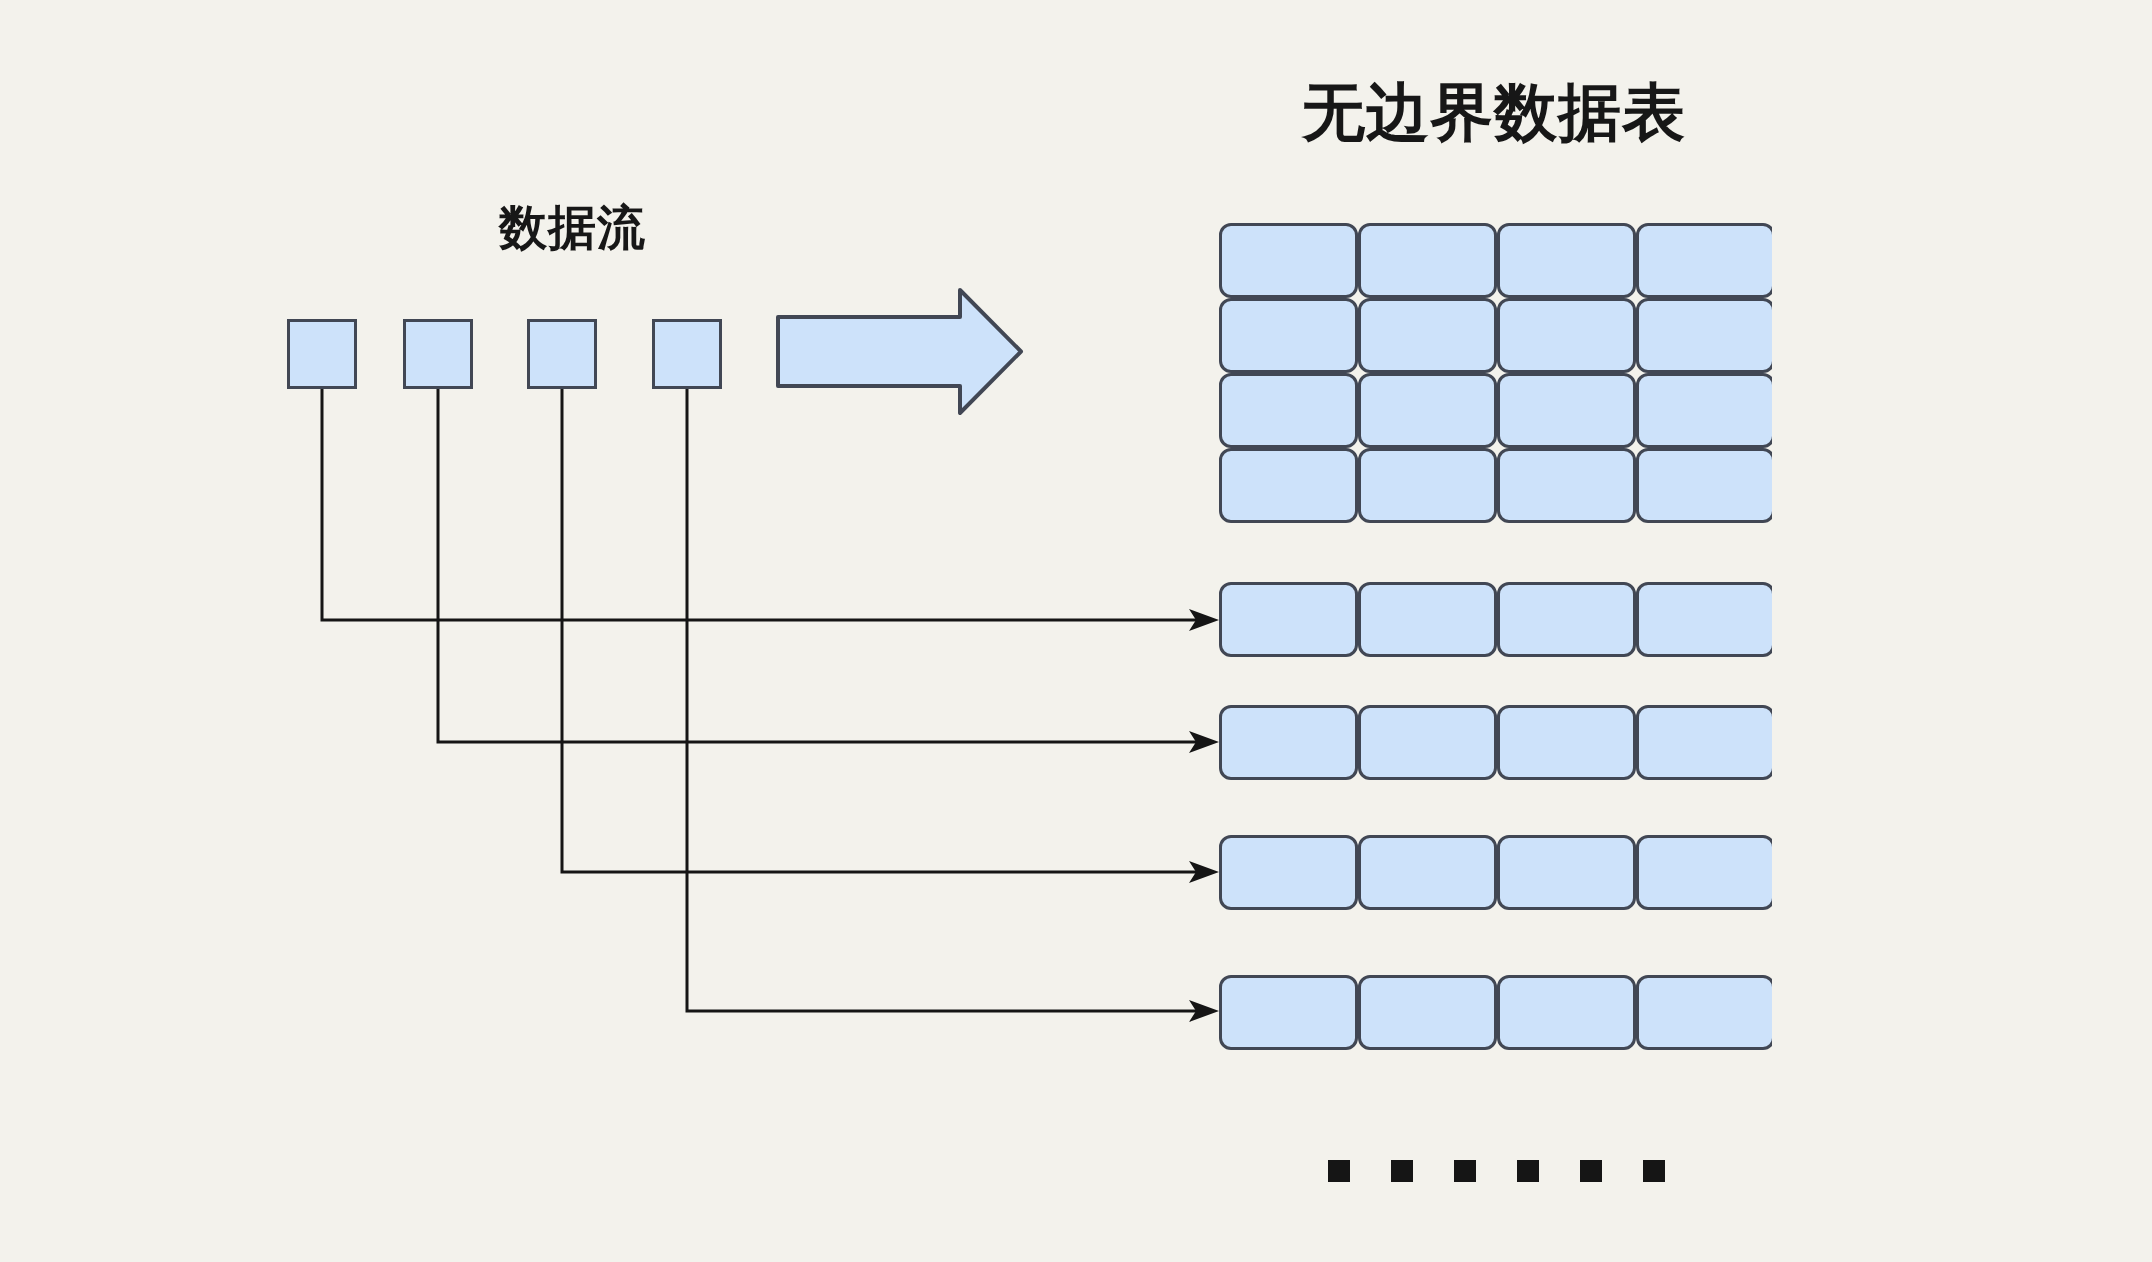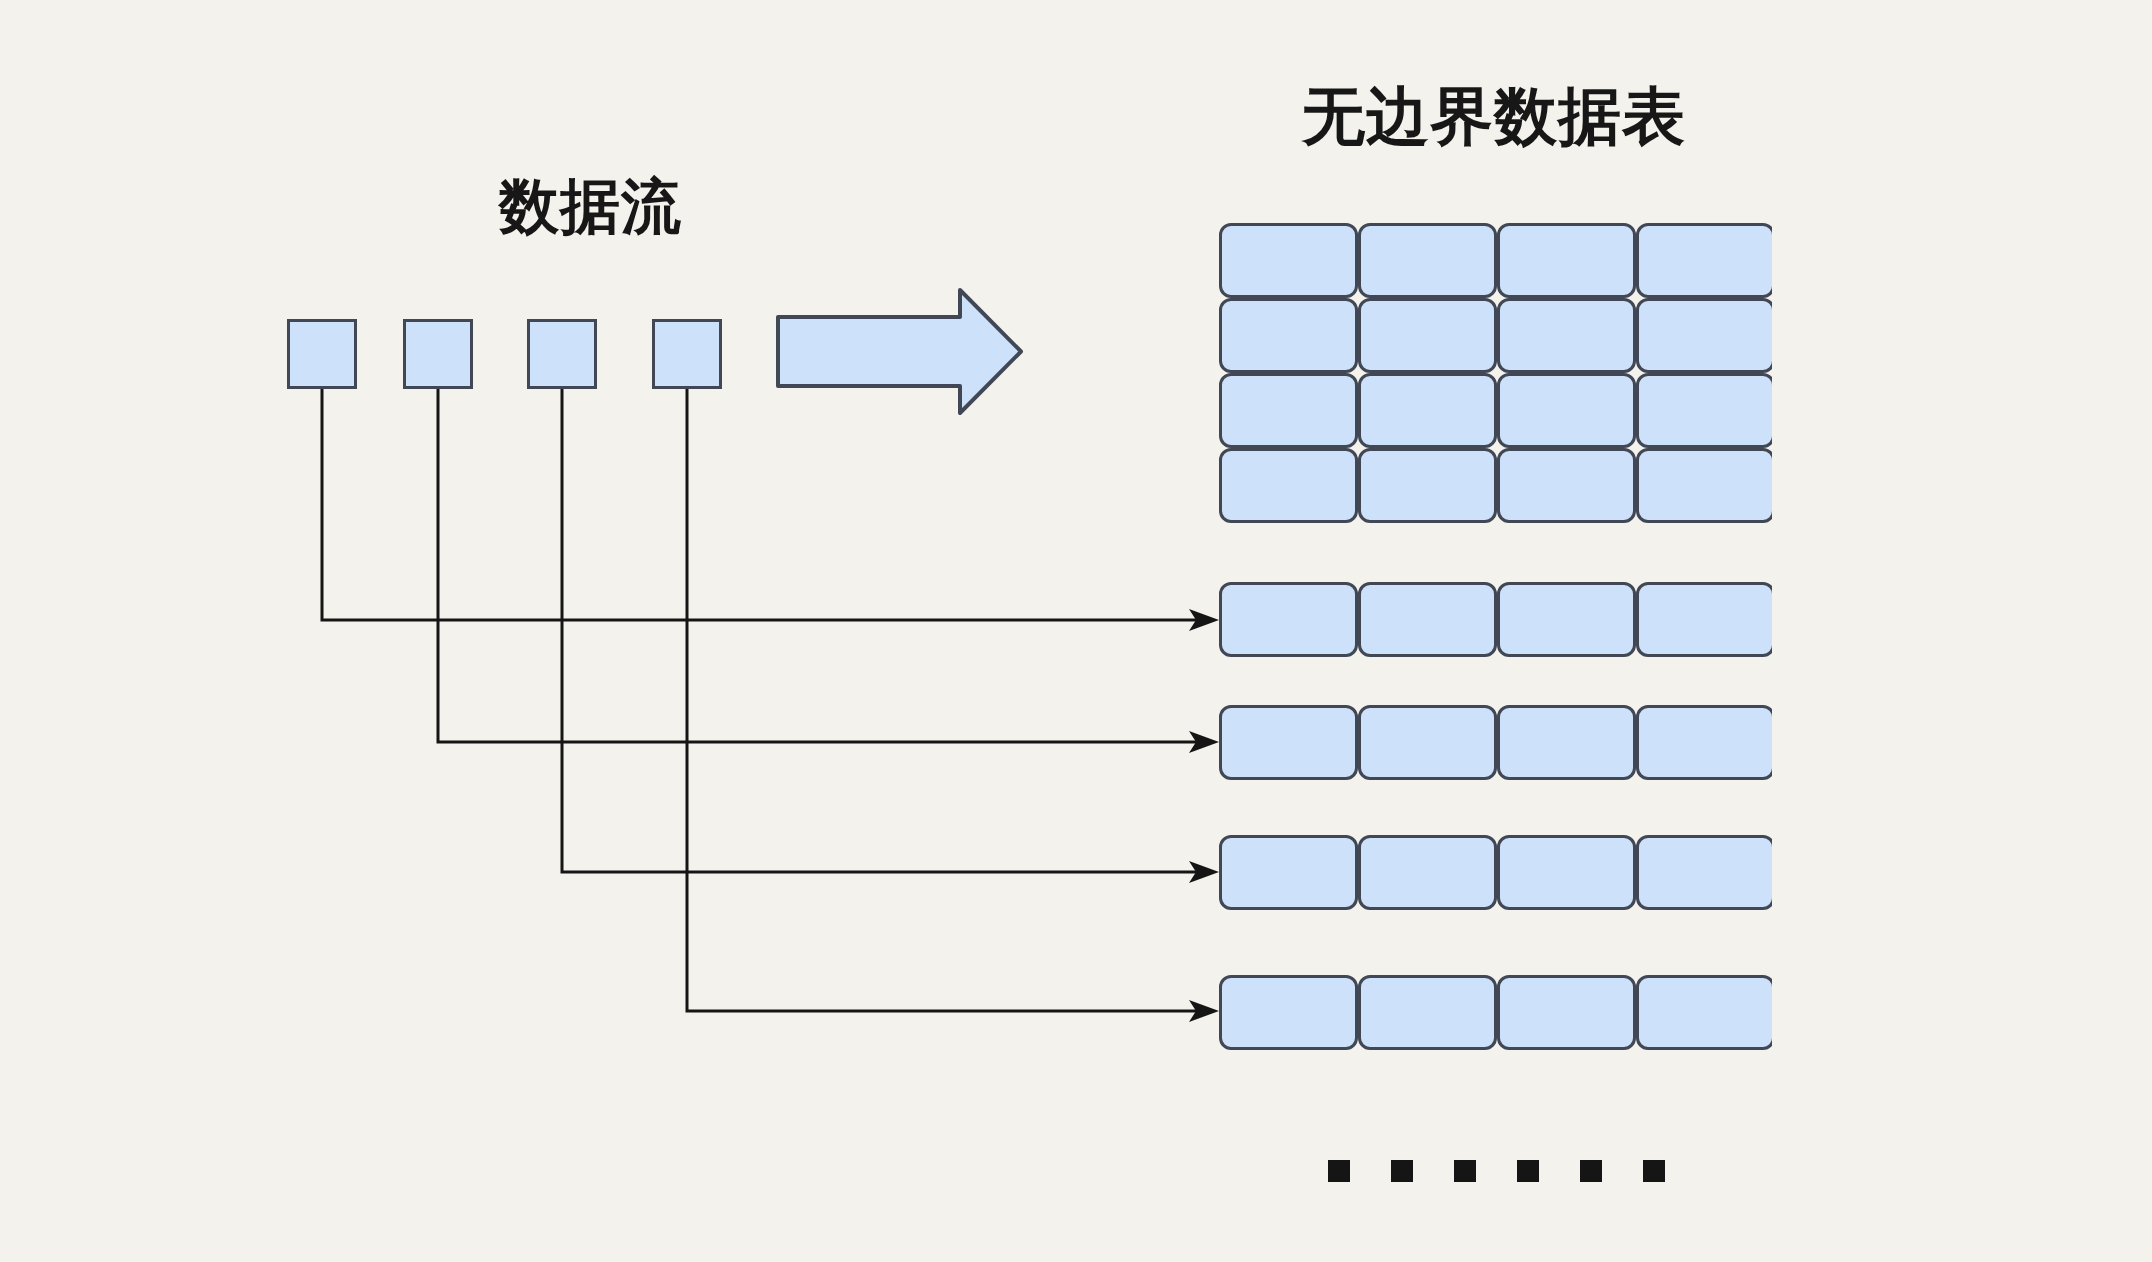--- a/index.html
+++ b/index.html
@@ -8,32 +8,32 @@
     --border:#414754;
     --line:#151515;
     --text:#171717;
   }
   html,body{margin:0;padding:0;background:var(--bg);}
   .stage{
     position:relative;
     width:1772px;height:1262px;
     background:var(--bg);
     overflow:hidden;
-    font-family:Liberation Serif, serif;
+    font-family:Liberation Mono, monospace;
   }
   .diagram-label{
     position:absolute;
     color:var(--text);
     font-weight:600;
     white-space:nowrap;
     line-height:1;
     letter-spacing:1px;
   }
   #title-label{left:1294px;top:86px;width:400px;text-align:center;font-size:63px;}
-  #stream-label{left:499px;top:177px;font-size:60px;}
+  #stream-label{left:499px;top:207px;font-size:48px;}
   .sq{
     position:absolute;
     width:70px;height:70px;
     box-sizing:border-box;
     background:var(--fill);
     border:3px solid var(--border);
   }
   .cell{
     position:absolute;
     box-sizing:border-box;

